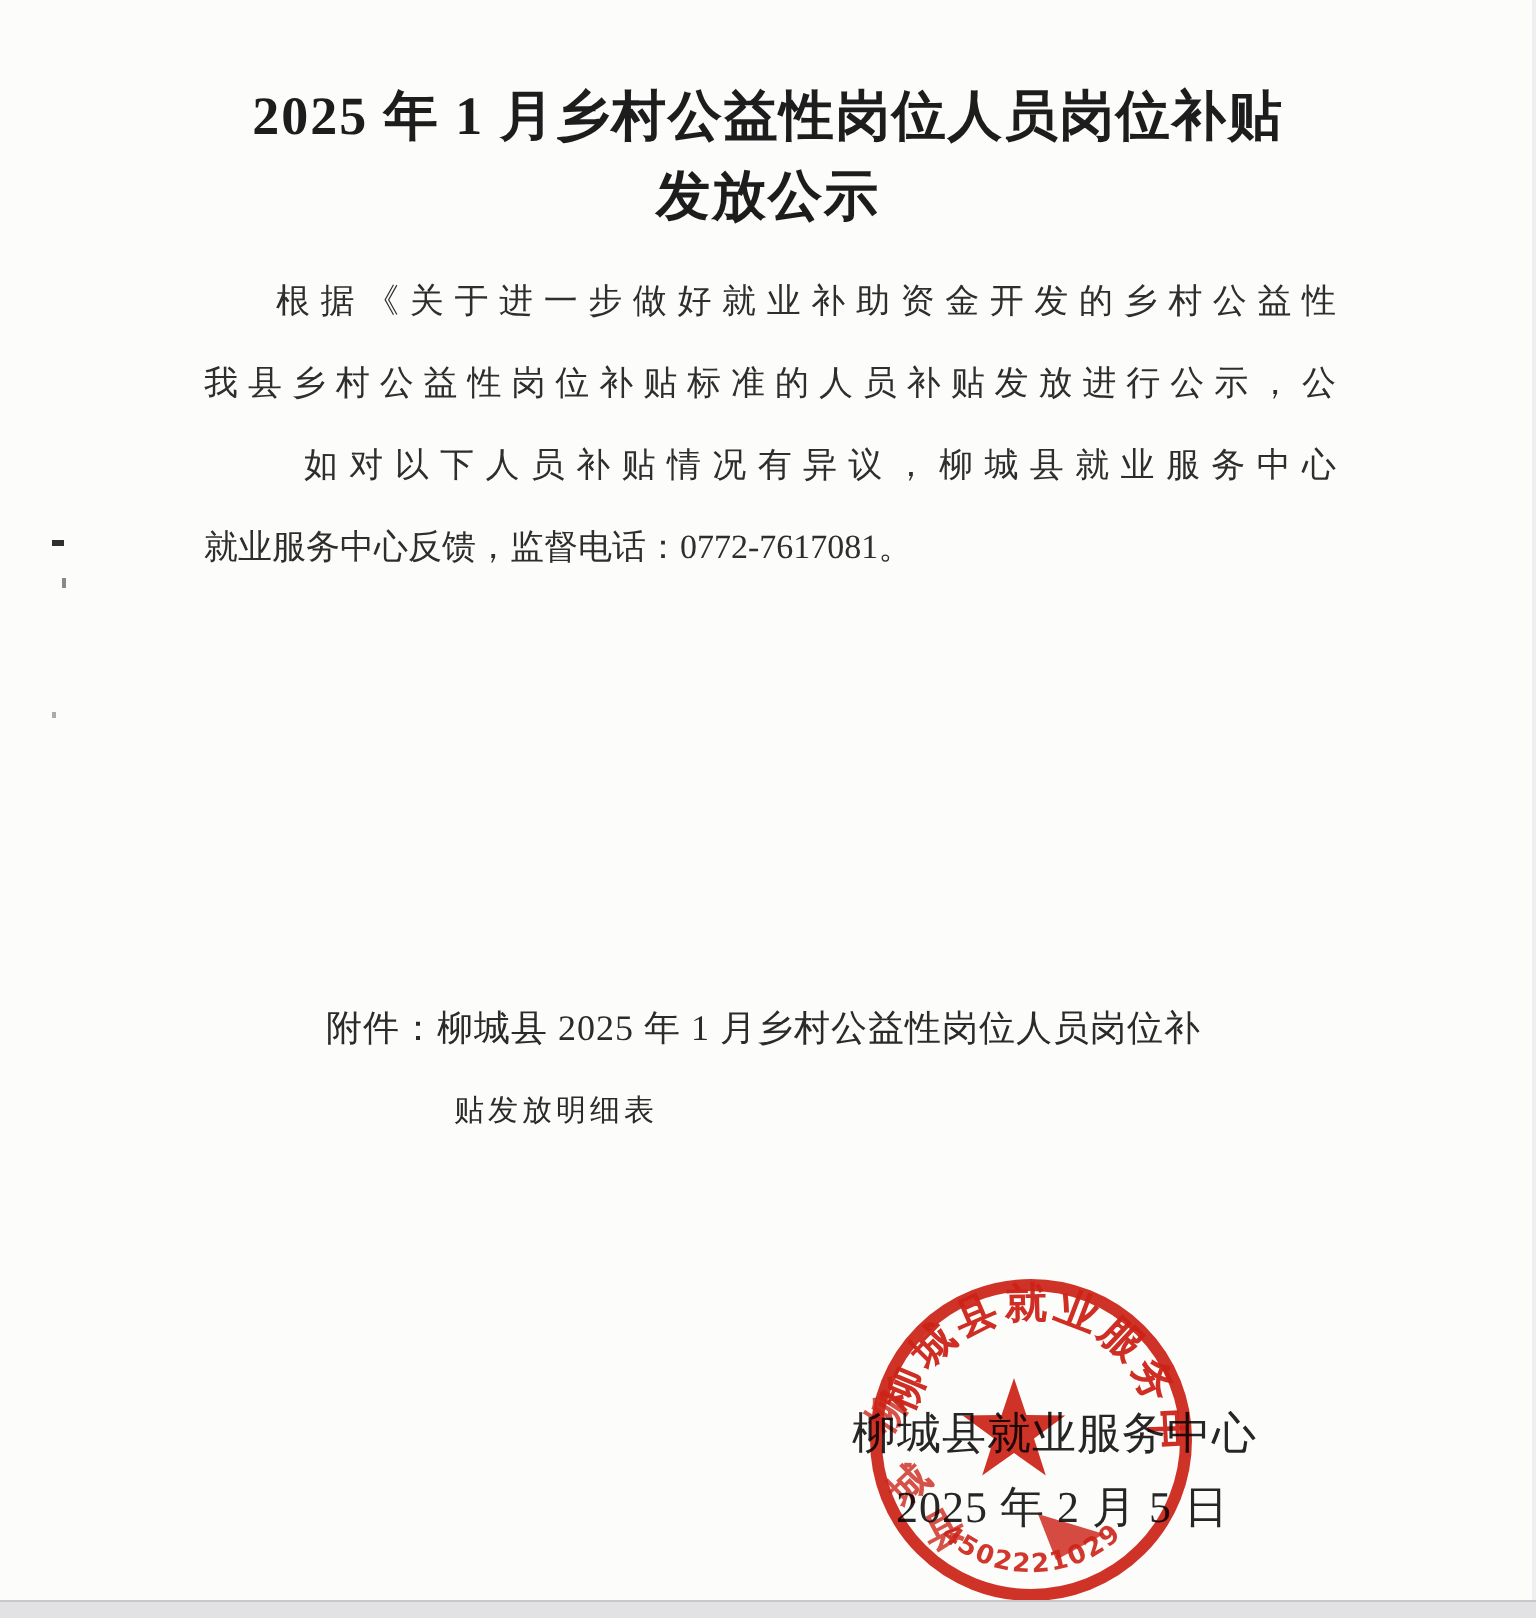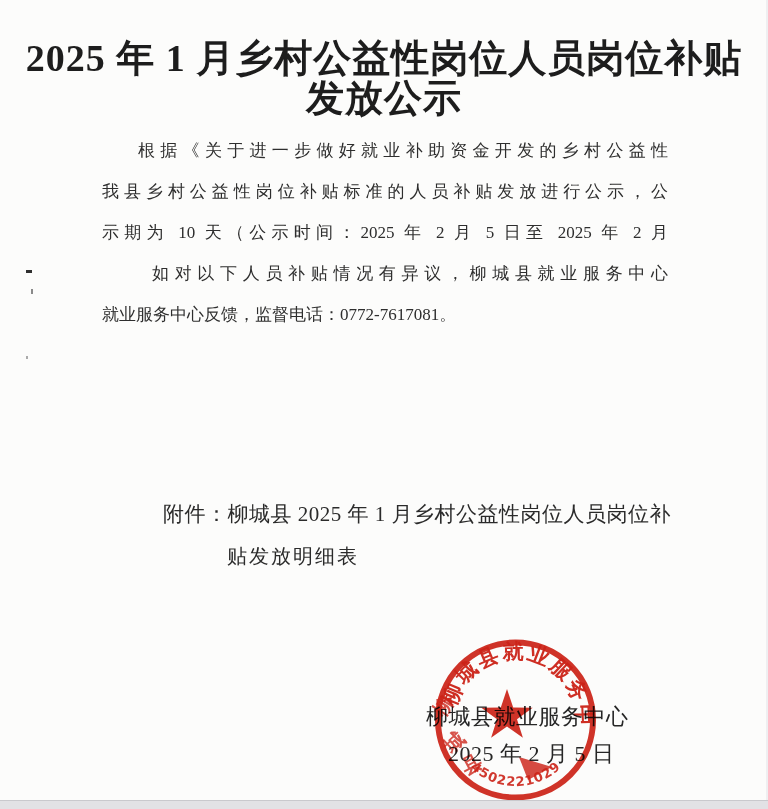--- a/index.html
+++ b/index.html
@@ -12,45 +12,45 @@
     position: relative;
     width: 768px; height: 809px;
     background: #fcfcfb;
     overflow: hidden;
     color: #2b2b2b;
   }
   .title {
     position: absolute;
     left: 0; top: 38px; width: 768px;
     text-align: center;
-    font-size: 38px;
+    font-size: 27px;
     font-weight: bold;
     line-height: 40px;
     letter-spacing: 1px;
     color: #1d1d1d;
   }
   .body-text {
     position: absolute;
     left: 102px; top: 131px;
     width: 566px;
     font-size: 17px;
     line-height: 40.9px;
     color: #2e2e2e;
   }
   .line { text-align: justify; text-align-last: justify; }
   .line.last { text-align: justify; text-align-last: left; }
   .indent1 { text-indent: 36px; }
   .indent2 { text-indent: 50px; }
   .attachment-line1 {
     position: absolute; left: 163px; top: 497px;
-    font-size: 21px; line-height: 34px; letter-spacing: 0.5px;
+    font-size: 18px; line-height: 34px; letter-spacing: 0.5px;
   }
   .attachment-line2 {
     position: absolute; left: 227px; top: 539px;
-    font-size: 20px; line-height: 34px; letter-spacing: 2px;
+    font-size: 15px; line-height: 34px; letter-spacing: 2px;
   }
   .signature {
     position: absolute; left: 426px; top: 702px;
     font-size: 22px; letter-spacing: 0.5px; color: #262626;
   }
   .sign-date {
     position: absolute; left: 448px; top: 739px;
     font-size: 22px; letter-spacing: 0.5px; color: #262626;
   }
   .stamp {
@@ -80,21 +80,20 @@
 <div class="page">
 
   <div class="title">
     <div>2025 年 1 月乡村公益性岗位人员岗位补贴</div>
     <div>发放公示</div>
   </div>
 
   <div class="body-text">
     <div class="line indent1">根据《关于进一步做好就业补助资金开发的乡村公益性</div>
     <div class="line">我县乡村公益性岗位补贴标准的人员补贴发放进行公示，公</div>
-    <div class="line">示期为 10 天（公示时间：2025 年 2 月 5 日至 2025 年 2 月</div>
     <div class="line indent2">如对以下人员补贴情况有异议，柳城县就业服务中心</div>
     <div class="line last">就业服务中心反馈，监督电话：0772-7617081。</div>
   </div>
 
   <div class="attachment-line1">附件：柳城县 2025 年 1 月乡村公益性岗位人员岗位补</div>
   <div class="attachment-line2">贴发放明细表</div>
 
   <div class="signature">柳城县就业服务中心</div>
   <div class="sign-date">2025 年 2 月 5 日</div>
 

